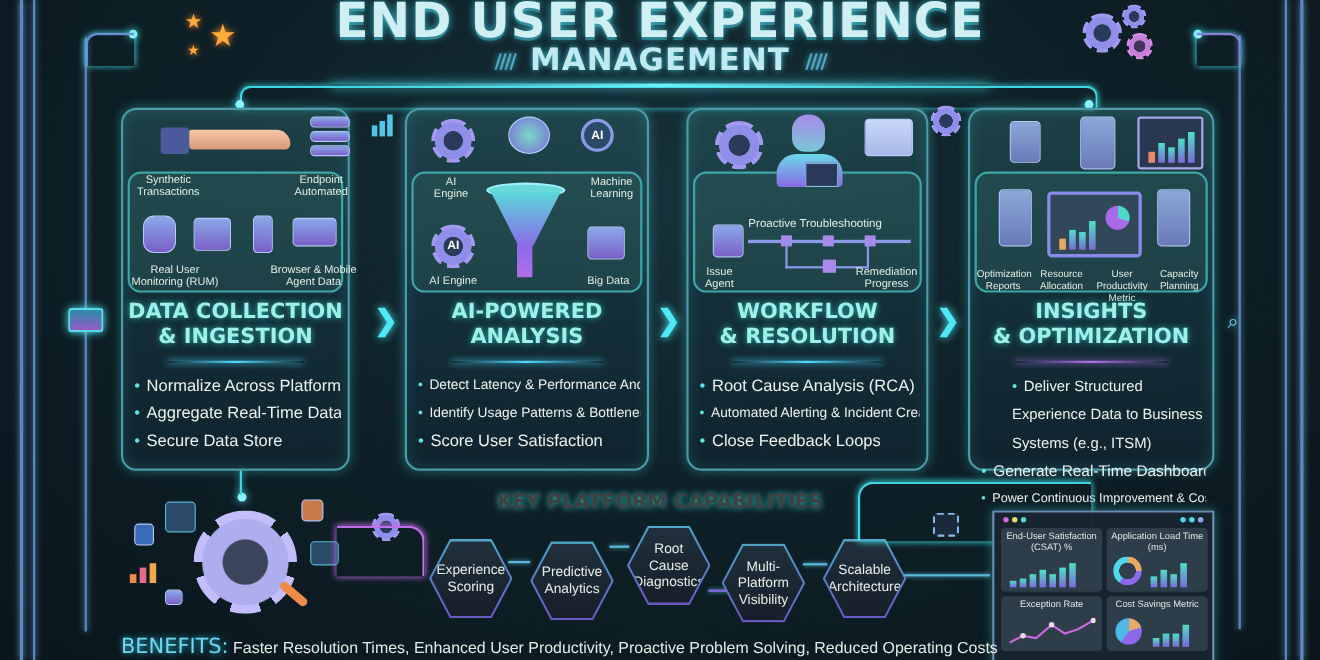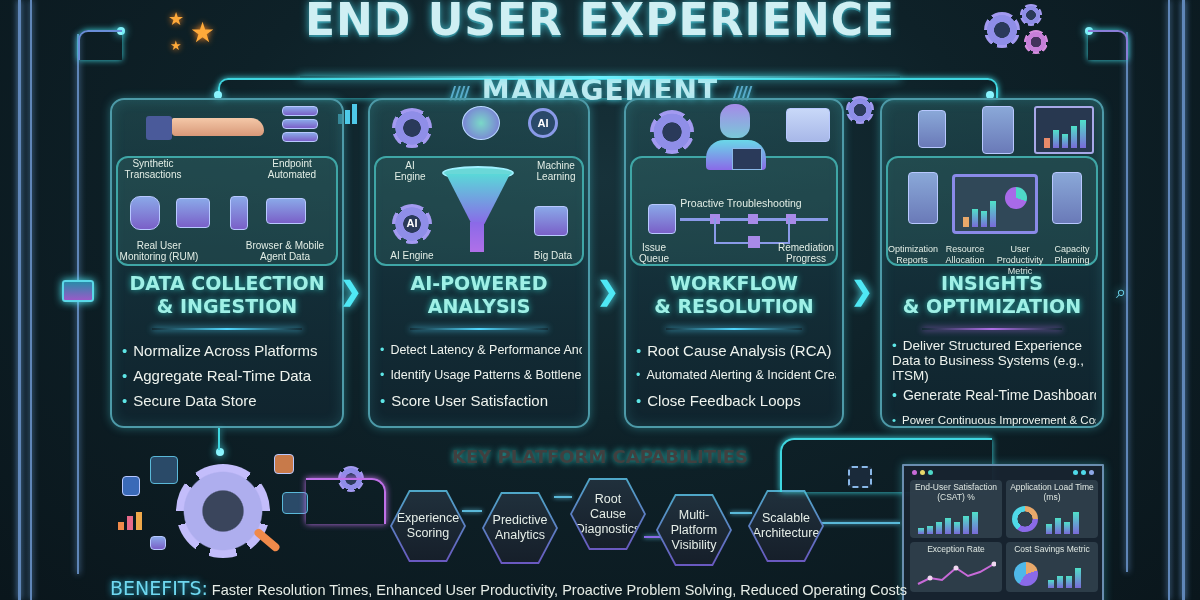--- a/index.html
+++ b/index.html
@@ -16,42 +16,42 @@
 
   .title-main {
     position: absolute; left: 0; right: 0; top: -6px; text-align: center;
     font-family: "DejaVu Sans", sans-serif; font-weight: bold; font-size: 44px;
     letter-spacing: 1px; color: #cfeff3;
     text-shadow: 0 0 8px #3fb8c8, 0 2px 0 #2a6f7c;
   }
   .title-sub {
     position: absolute; left: 0; right: 0; top: 38px; text-align: center;
     font-family: "DejaVu Sans", sans-serif; font-weight: bold; font-size: 28px;
-    color: #bfeaf0; letter-spacing: 1px; text-shadow: 0 0 6px #3fb8c8; margin-top: 36px;
+    color: #bfeaf0; letter-spacing: 1px; text-shadow: 0 0 6px #3fb8c8;
   }
   .title-sub .slash { color: #5aa8c8; font-size: 18px; margin: 0 14px; letter-spacing: -2px; vertical-align: middle; }
   .title-glow { position: absolute; left: 300px; right: 300px; top: 76px; height: 3px; background: linear-gradient(90deg, transparent, #6ef2ff, transparent); box-shadow: 0 0 10px #4fe8f5; }
 
   .panel {
     position: absolute; top: 98px; height: 330px;
     border: 2px solid #4d9aa8; border-radius: 14px;
     background: linear-gradient(180deg, rgba(40,90,95,0.55) 0%, rgba(20,48,58,0.85) 55%, rgba(16,36,46,0.95) 100%);
     box-shadow: 0 0 10px rgba(79,232,245,0.35), inset 0 0 14px rgba(79,232,245,0.15);
   }
   .panel .inner-box { position: absolute; left: 4px; right: 4px; top: 56px; height: 110px; border: 2px solid #3fa6a6; border-radius: 12px; background: rgba(60,120,115,0.25); }
   .panel .heading {
     position: absolute; left: 0; right: 0; top: 172px; text-align: center;
     font-family: "DejaVu Sans", sans-serif; font-weight: bold; font-size: 19px; line-height: 23px;
     color: #9ff0e6; text-shadow: 0 0 6px #2bb5b0;
   }
   .panel .sep { position: absolute; left: 40px; right: 40px; top: 228px; height: 2px; background: linear-gradient(90deg, transparent, #52d8ff, transparent); box-shadow: 0 0 6px #52d8ff; }
   .panel ul { position: absolute; left: 10px; right: 6px; top: 238px; list-style: none; }
   .panel li { font-size: 15px; line-height: 25px; color: #eef3ee; white-space: nowrap; overflow: hidden; }
   .panel li.small { font-size: 12.5px; }
-  .panel li.tight { font-size: 13.5px; line-height: 15px; white-space: normal; }
+  .panel li.tight { font-size: 13.5px; line-height: 26px; white-space: normal; margin-left: 28px; }
   .panel li::before { content: "•"; color: #5ee6e6; margin-right: 6px; }
 
   .lbl { position: absolute; font-size: 10px; line-height: 11px; text-align: center; color: #e3eee6; }
 
   .icon-box { position: absolute; border-radius: 4px; background: linear-gradient(180deg, #8aa8e8, #7a60c8); border: 1px solid #b8c8ff; }
   .gear {
     position: absolute; border-radius: 50%;
     background: radial-gradient(circle, #2a3a5a 30%, #8f8ee8 32%, #8f8ee8 58%, transparent 60%),
                 conic-gradient(#a39af0 0 10%, transparent 10% 15%, #a39af0 15% 25%, transparent 25% 30%, #a39af0 30% 40%, transparent 40% 45%, #a39af0 45% 55%, transparent 55% 60%, #a39af0 60% 70%, transparent 70% 75%, #a39af0 75% 85%, transparent 85% 90%, #a39af0 90% 100%);
   }
@@ -134,21 +134,21 @@
 
 <div style="position:absolute;left:62px;top:280px;width:32px;height:22px;border:2px solid #5ad8e8;border-radius:3px;background:linear-gradient(180deg,#2a8aa8,#9a5ac8);box-shadow:0 0 8px #4fe8f5;"></div>
 <div style="position:absolute;left:1116px;top:282px;width:28px;height:20px;color:#6fd8f0;font-size:18px;text-shadow:0 0 8px #4fe8f5;">⌕</div>
 <div style="position:absolute;left:338px;top:100px;width:24px;height:24px;display:flex;align-items:flex-end;gap:2px;">
   <span style="width:5px;height:10px;background:#4fc8e8;"></span>
     <span style="width:5px;height:14px;background:#4fc8e8;"></span>
     <span style="width:5px;height:20px;background:#4fc8e8;"></span>
 </div>
 <div class="gear" style="left:846px;top:96px;width:28px;height:28px;"></div>
 
-<div class="panel" style="left:110px;width:234px;">
+<div class="panel" style="left:110px;width:208px;">
   <div class="inner-box"></div>
   <div style="position:absolute;left:34px;top:12px;width:120px;height:28px;">
     <div style="position:absolute;left:0;top:4px;width:26px;height:24px;background:#4a5a9a;border-radius:3px;"></div>
     <div style="position:absolute;left:26px;top:6px;width:92px;height:18px;background:linear-gradient(180deg,#f4c8a8,#d89878);border-radius:4px 30px 12px 8px;"></div>
   </div>
   <div style="position:absolute;left:170px;top:6px;width:36px;height:40px;display:flex;flex-direction:column;gap:3px;">
     <div class="icon-box" style="position:relative;height:10px;"></div>
       <div class="icon-box" style="position:relative;height:10px;"></div>
       <div class="icon-box" style="position:relative;height:10px;"></div>
   </div>
@@ -219,21 +219,21 @@
   <div class="lbl" style="left:40px;top:98px;width:150px;font-size:10.5px;">Proactive Troubleshooting</div>
   <div class="icon-box" style="left:22px;top:104px;width:28px;height:30px;"></div>
   <div style="position:absolute;left:54px;top:118px;width:152px;height:30px;">
     <div style="position:absolute;left:0;top:0;width:148px;height:3px;background:#8a9ae8;"></div>
     <div style="position:absolute;left:30px;top:-4px;width:10px;height:10px;background:#a88ae8;"></div>
     <div style="position:absolute;left:68px;top:-4px;width:10px;height:10px;background:#a88ae8;"></div>
     <div style="position:absolute;left:106px;top:-4px;width:10px;height:10px;background:#a88ae8;"></div>
     <div style="position:absolute;left:34px;top:0;width:76px;height:26px;border:2px solid #8a9ae8;border-top:none;"></div>
     <div style="position:absolute;left:68px;top:18px;width:12px;height:12px;background:#a88ae8;"></div>
   </div>
-  <div class="lbl" style="left:10px;top:142px;width:36px;">Issue Queue</div>
+  <div class="lbl" style="left:10px;top:142px;width:36px;">Issue Agent</div>
   <div class="lbl" style="left:150px;top:142px;width:60px;">Remediation Progress</div>
   <div class="heading">
     <div>WORKFLOW</div>
     <div>&amp; RESOLUTION</div>
   </div>
   <div class="sep"></div>
   <ul>
     <li>Root Cause Analysis (RCA)</li>
     <li class="small">Automated Alerting &amp; Incident Creation</li>
     <li>Close Feedback Loops</li>

